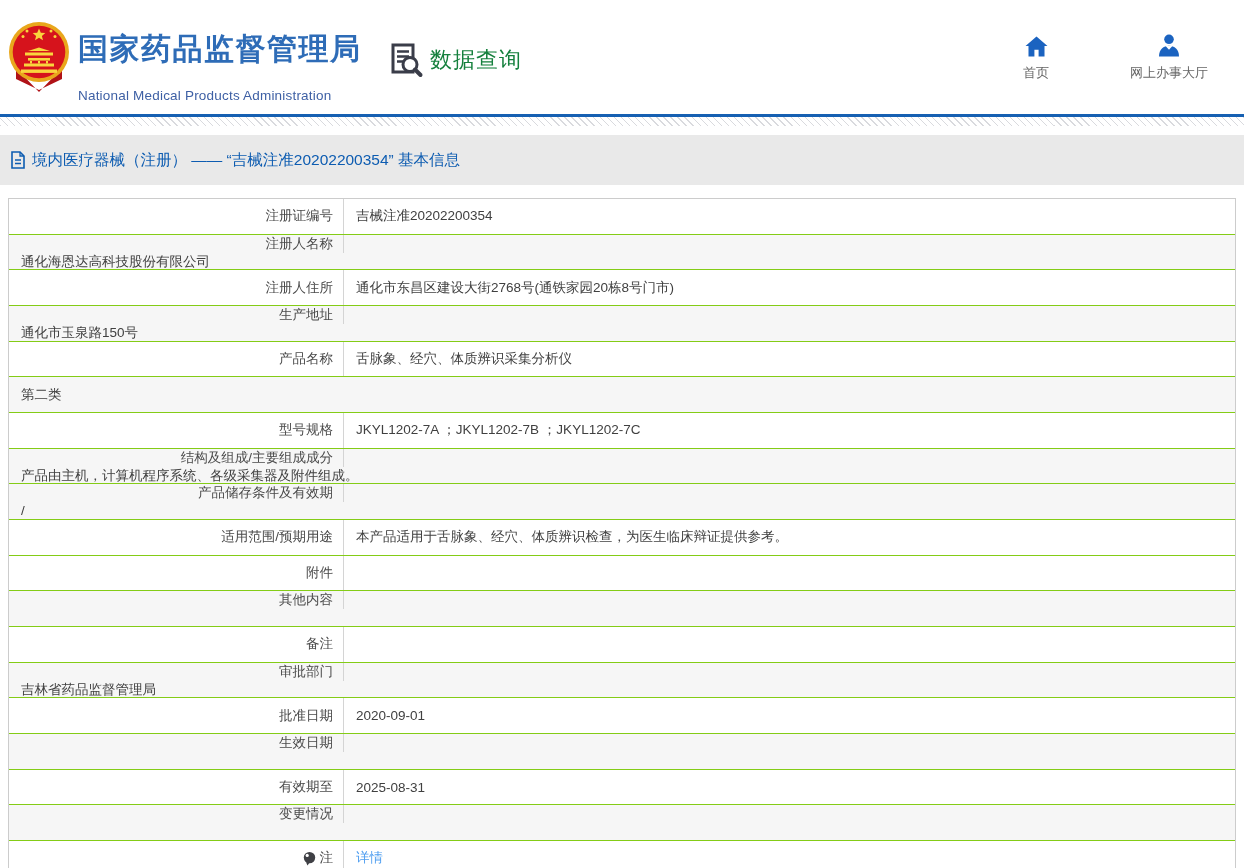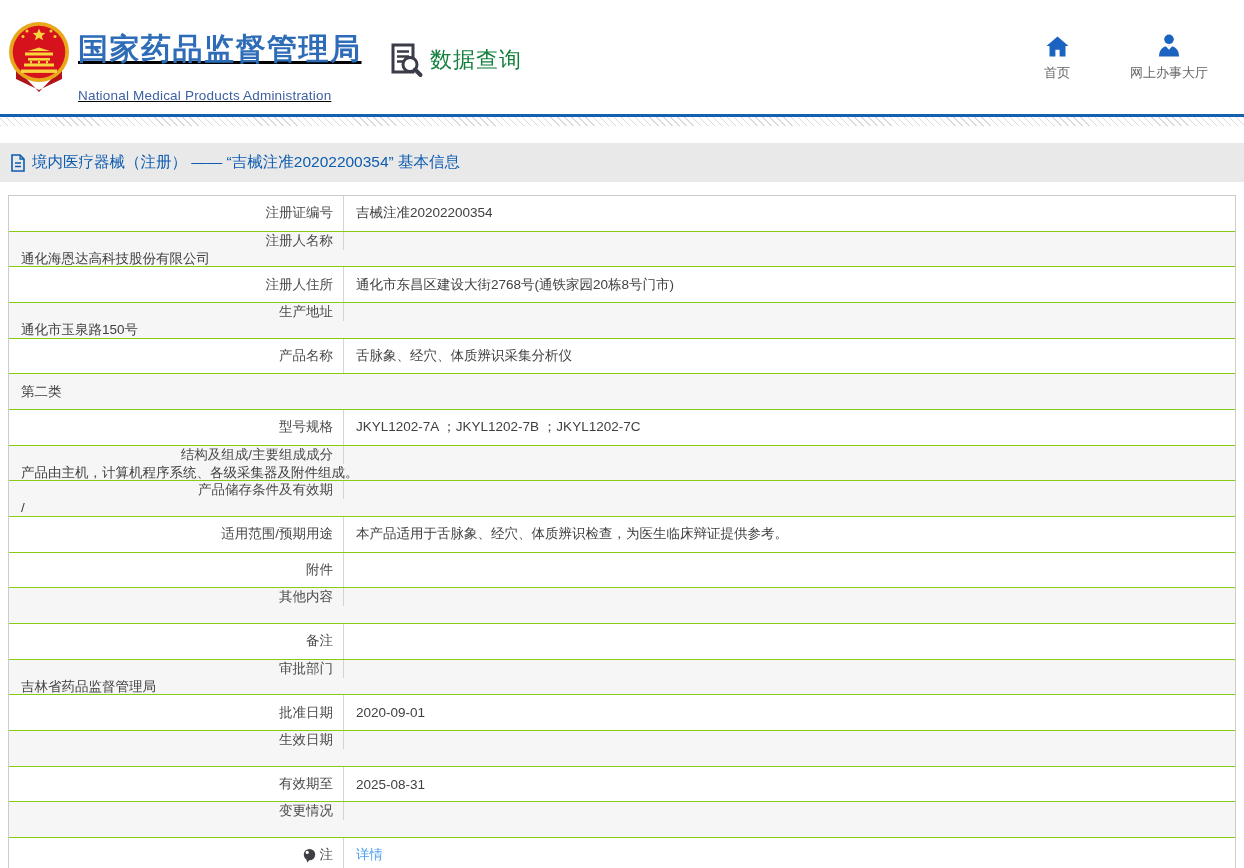--- a/index.html
+++ b/index.html
@@ -3,39 +3,39 @@
 <meta charset="utf-8">
 <style>
   * { box-sizing: border-box; margin: 0; padding: 0; }
   html, body { width: 1244px; height: 868px; overflow: hidden; background: #fff;
     font-family: "Liberation Sans", "DejaVu Sans", sans-serif; }
 
   
   .header { position: relative; height: 114px; background: #fff; }
   .brand { position: absolute; left: 8px; top: 18px; display: flex; cursor: pointer; }
   .emblem { width: 62px; height: 74px; flex: 0 0 62px; }
-  .brand-text { margin-left: 8px; padding-top: 11px; text-decoration: underline; }
+  .brand-text { margin-left: 8px; padding-top: 11px; }
   .brand-cn { font-size: 30px; font-weight: bold; color: #2e6cb7; letter-spacing: 1.5px; white-space: nowrap; }
   .brand-en { font-size: 13.5px; color: #3d5fa4; margin-top: 18px; letter-spacing: 0.2px; white-space: nowrap; }
 
   .query { position: absolute; left: 386px; top: 41px; display: flex; align-items: center; }
   .query-label { font-size: 22px; color: #15803d; margin-left: 6px; letter-spacing: 1px; white-space: nowrap; }
 
-  .nav { position: absolute; right: 36px; top: 34px; display: flex; gap: 60px; }
+  .nav { position: absolute; right: 36px; top: 34px; display: flex; gap: 81px; }
   .nav-item { display: flex; flex-direction: column; align-items: center; cursor: pointer; }
   .nav-item .ico { height: 23px; display: flex; align-items: flex-end; }
   .nav-label { font-size: 13px; color: #666; margin-top: 7px; white-space: nowrap; }
 
   
   .blue-line { height: 3px; background: #1660b2; }
   .hatch { height: 9px;
     background: repeating-linear-gradient(45deg, #d9dade 0 1px, transparent 1px 5px); }
 
   
-  .titlebar { margin-top: 17px; height: 39px; background: #e9e9e9;
+  .titlebar { margin-top: 9px; height: 50px; background: #e9e9e9;
     display: flex; align-items: center; padding-left: 10px; }
   .title-text { font-size: 15.5px; color: #0d5cb1; margin-left: 6px; white-space: nowrap; }
 
   
   .table-wrap { margin: 13px 8px 0 8px; border: 1px solid #ccc; border-bottom: none; }
   .trow { display: flex; height: 35.68px; border-bottom: 1px solid #84cc16; background: #fff; }
   .trow.alt { background: #f6f6f6; flex-direction: column; }
   .tlabel { width: 335px; border-right: 1px solid #d4d4d4; display: flex; align-items: center;
     justify-content: flex-end; padding-right: 10px; font-size: 13.5px; color: #4a4a4a; }
   .tlabel .note-ico { margin-right: 3px; display: inline-flex; }

